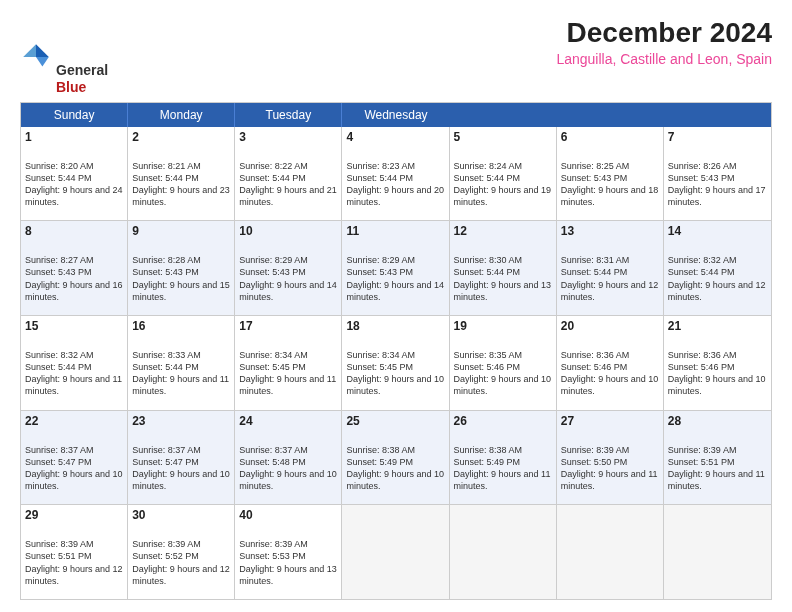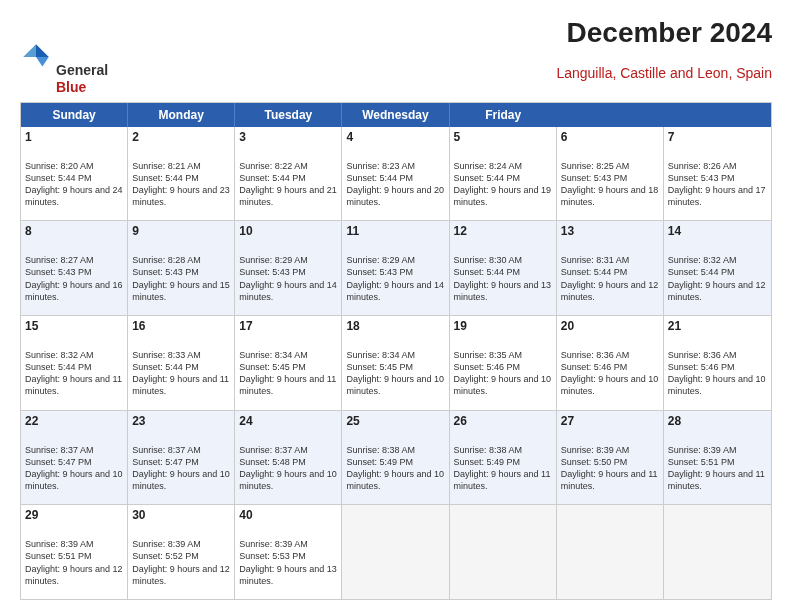--- a/index.html
+++ b/index.html
@@ -43,38 +43,38 @@
       text-align: right;
     }
     .month-year {
       font-size: 28px;
       font-weight: bold;
       color: #222;
       line-height: 1.1;
     }
     .location {
       font-size: 14px;
-      color: #b91c1c;
-      margin-top: 16px;
+      color: #ec4899;
+      margin-top: 2px;
     }
     .calendar {
       flex: 1;
       display: flex;
       flex-direction: column;
       border: 1px solid #ccc;
     }
     .cal-header {
       display: grid;
       grid-template-columns: repeat(7, 1fr);
       background: #2b5fad;
     }
     .cal-header-cell {
       color: #fff;
       font-size: 12px;
-      font-weight: bold;
+      font-weight: normal;
       text-align: center;
       padding: 5px 2px;
       border-right: 1px solid #4a7fd4;
     }
     .cal-header-cell:last-child { border-right: none; }
     .cal-body {
       display: flex;
       flex-direction: column;
       flex: 1;
     }
@@ -133,21 +133,20 @@
       <div class="location">Languilla, Castille and Leon, Spain</div>
     </div>
   </div>
 
   <div class="calendar">
     <div class="cal-header">
       <div class="cal-header-cell">Sunday</div>
       <div class="cal-header-cell">Monday</div>
       <div class="cal-header-cell">Tuesday</div>
       <div class="cal-header-cell">Wednesday</div>
-      <div class="cal-header-cell">Friday</div>
     </div>
     <div class="cal-body">
 
       <div class="cal-row">
         <div class="cal-cell">
           <span class="day-num">1</span>
           <div class="cell-text">Sunrise: 8:20 AM<br>Sunset: 5:44 PM<br>Daylight: 9 hours and 24 minutes.</div>
         </div>
         <div class="cal-cell">
           <span class="day-num">2</span>

